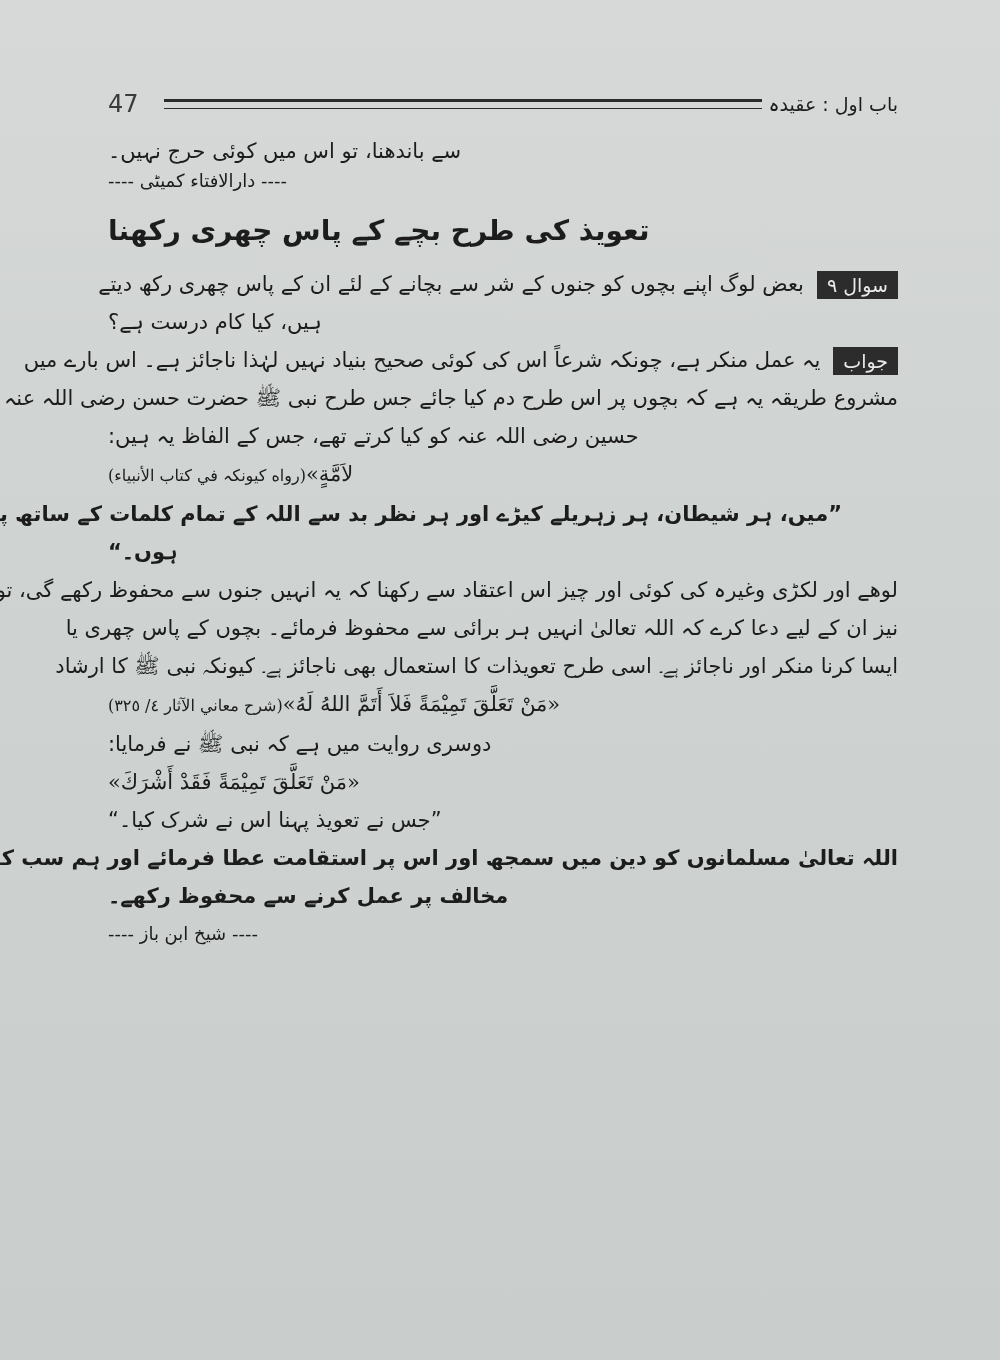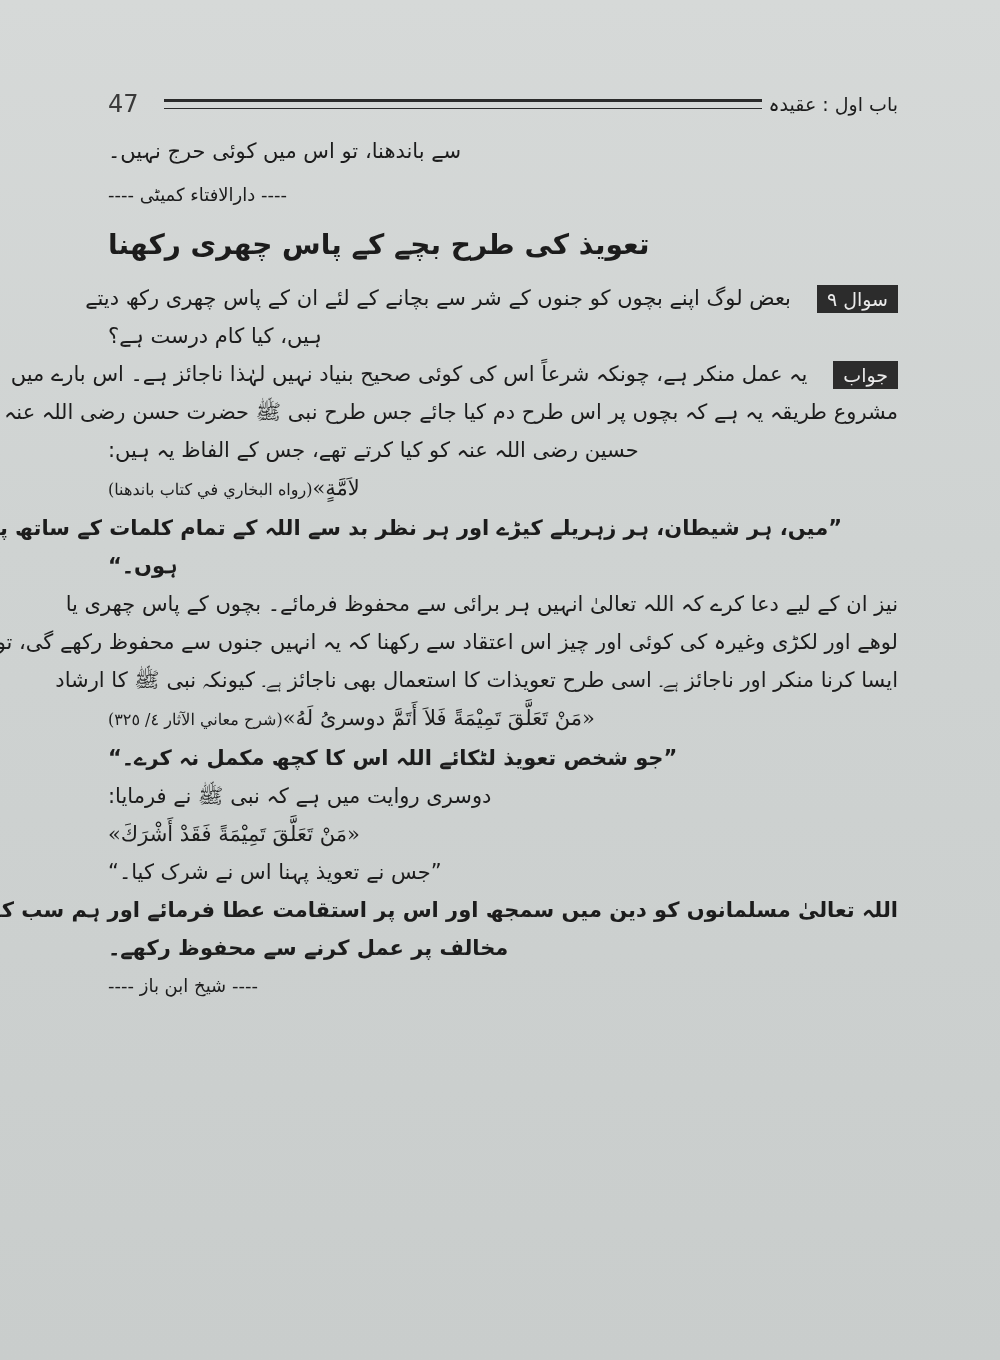--- a/index.html
+++ b/index.html
@@ -19,26 +19,26 @@
     display: flex; align-items: center; direction: ltr;
   }
   .page-num {
     font-family: "DejaVu Sans", sans-serif; font-size: 24px; color: #3a3a3a;
     width: 50px; flex: 0 0 auto;
   }
   .rule { flex: 1 1 auto; height: 6px; border-top: 3px solid #2b2b2b; border-bottom: 1.5px solid #2b2b2b; margin: 0 6px; }
   .chapter { font-size: 19px; direction: rtl; flex: 0 0 auto; white-space: nowrap; }
   .line { font-size: 21px; line-height: 38px; white-space: nowrap; text-align: left; }
   .justify { text-align: justify; text-align-last: justify; }
-  .attrib { font-size: 18px; text-align: left; direction: rtl; margin-top: 14px; }
+  .attrib { font-size: 18px; text-align: left; direction: rtl; margin-top: 0; }
   .attrib span { direction: rtl; unicode-bidi: isolate; }
   .title { text-align: left; font-size: 28px; font-weight: bold; margin: 18px 0 12px; line-height: 44px; }
   .label {
     display: inline-block; background: #2c2c2c; color: #eaeaea;
-    font-size: 19px; line-height: 28px; padding: 0 10px; margin-left: 26px;
+    font-size: 19px; line-height: 28px; padding: 0 10px; margin-left: 13px;
     vertical-align: middle;
   }
   .arabic { font-family: "DejaVu Serif", serif; font-size: 21px; line-height: 38px; }
   .ref { font-family: "DejaVu Serif", serif; font-size: 16px; }
   .indent { padding-right: 56px; }
   .bold { font-weight: bold; }
   .block { margin: 0; }
 </style>
 </head>
 <body>
@@ -65,37 +65,36 @@
 
   <div class="block">
     <div class="line">
       <span class="label">جواب</span><span>یہ عمل منکر ہے، چونکہ شرعاً اس کی کوئی صحیح بنیاد نہیں لہٰذا ناجائز ہے۔ اس بارے میں</span>
     </div>
     <div class="line">مشروع طریقہ یہ ہے کہ بچوں پر اس طرح دم کیا جائے جس طرح نبی ﷺ حضرت حسن رضی اللہ عنہ اور</div>
     <div class="line">حسین رضی اللہ عنہ کو کیا کرتے تھے، جس کے الفاظ یہ ہیں:</div>
 
     <div>
       <div class="line">
-        <span class="arabic">لاَمَّةٍ»</span><span class="ref">(رواه البخاري في كتاب باندھنا)</span>
+        <span class="arabic">لاَمَّةٍ»</span><span class="ref">(رواه کیونکہ في كتاب الأنبياء)</span>
       </div>
       <div class="line bold indent">”میں، ہر شیطان، ہر زہریلے کیڑے اور ہر نظر بد سے اللہ کے تمام کلمات کے ساتھ پناہ چاہتا</div>
       <div class="line bold indent">ہوں۔“</div>
     </div>
 
     <div>
+      <div class="line">لوھے اور لکڑی وغیرہ کی کوئی اور چیز اس اعتقاد سے رکھنا کہ یہ انہیں جنوں سے محفوظ رکھے گی، تو</div>
       <div class="line">نیز ان کے لیے دعا کرے کہ اللہ تعالیٰ انہیں ہر برائی سے محفوظ فرمائے۔ بچوں کے پاس چھری یا</div>
-      <div class="line">لوھے اور لکڑی وغیرہ کی کوئی اور چیز اس اعتقاد سے رکھنا کہ یہ انہیں جنوں سے محفوظ رکھے گی، تو</div>
       <div class="line">ایسا کرنا منکر اور ناجائز ہے۔ اسی طرح تعویذات کا استعمال بھی ناجائز ہے۔ کیونکہ نبی ﷺ کا ارشاد</div>
     </div>
 
     <div>
       <div class="line indent">
-        <span class="arabic">«مَنْ تَعَلَّقَ تَمِيْمَةً فَلاَ أَتَمَّ دوسریُ لَهُ»</span><span class="ref">(شرح معاني الآثار ٤/ ٣٢٥)</span>
+        <span class="arabic">«مَنْ تَعَلَّقَ تَمِيْمَةً فَلاَ أَتَمَّ اللهُ لَهُ»</span><span class="ref">(شرح معاني الآثار ٤/ ٣٢٥)</span>
       </div>
-      <div class="line bold indent">”جو شخص تعویذ لٹکائے اللہ اس کا کچھ مکمل نہ کرے۔“</div>
     </div>
 
     <div class="line">دوسری روایت میں ہے کہ نبی ﷺ نے فرمایا:</div>
 
     <div>
       <div class="arabic line indent">«مَنْ تَعَلَّقَ تَمِيْمَةً فَقَدْ أَشْرَكَ»</div>
       <div class="line indent">”جس نے تعویذ پہنا اس نے شرک کیا۔“</div>
     </div>
 
     <div>

